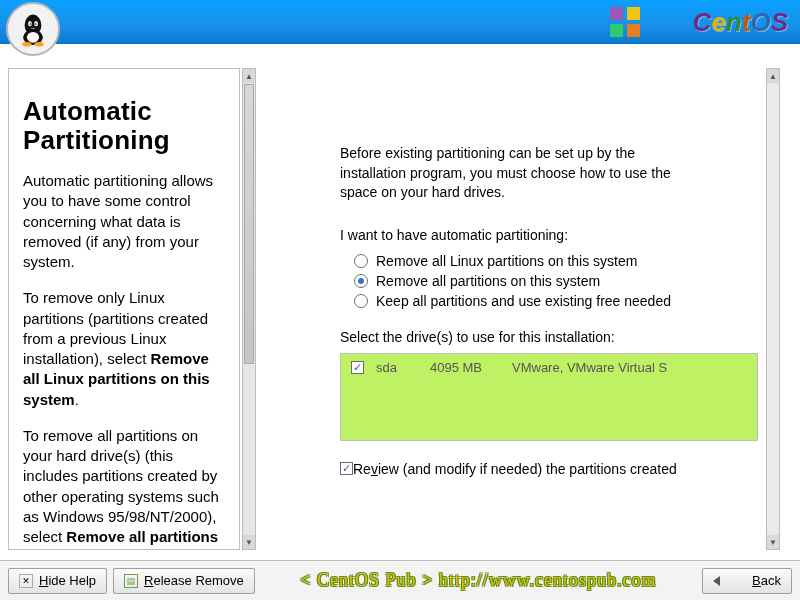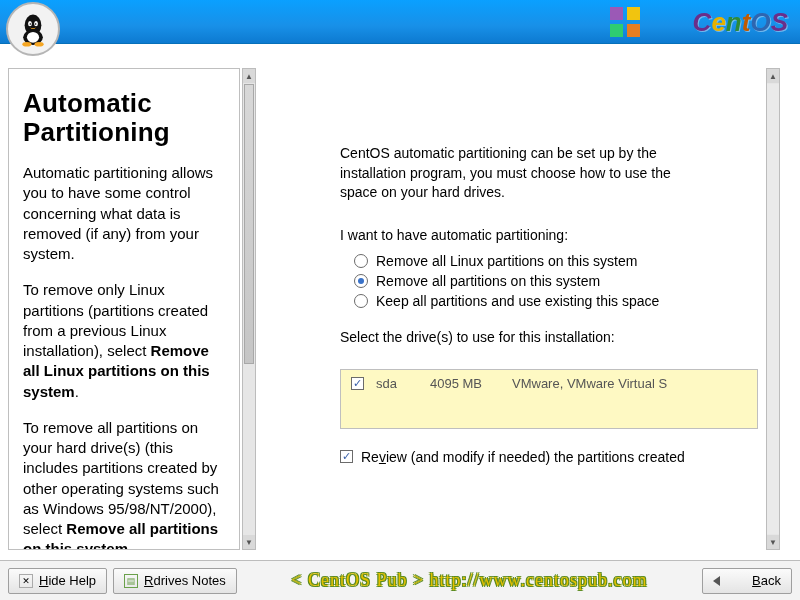--- a/index.html
+++ b/index.html
@@ -31,21 +31,21 @@
   .header .logo .s { color:#6a2e8a; }
   .header .logo .txt { text-shadow:1px 1px 0 rgba(255,255,255,.4); }
 
   .body-area { position:absolute; top:44px; left:0; right:0; bottom:40px; }
   .help-area { position:absolute; left:8px; right:544px; top:24px; bottom:10px; }
   .help-card {
     position:absolute; left:0; top:0; right:16px; bottom:0;
     border:1px solid #bfbfbf; background:#fff; padding:12px 14px;
     overflow:hidden;
   }
-  .help-card h1 { margin:8px 0 16px 0; font-size:26px; font-weight:bold; line-height:1.12; letter-spacing:.2px; }
+  .help-card h1 { margin:16px 0 16px 0; font-size:26px; font-weight:bold; line-height:1.12; letter-spacing:.2px; }
   .help-card p { margin:0 0 16px 0; line-height:1.35; font-size:15px; }
   .help-card b { font-weight:bold; }
   .help-scroll {
     position:absolute; right:0; top:0; width:14px; bottom:0;
     background:#e6e6e6; border:1px solid #bcbcbc;
   }
   .help-scroll .arrow { height:14px; background:#d9d9d9; display:flex; align-items:center; justify-content:center; font-size:8px; color:#555; user-select:none; }
   .help-scroll .thumb { position:absolute; left:1px; right:1px; top:15px; height:280px; background:linear-gradient(#d8d8d8,#c5c5c5); border:1px solid #a8a8a8; }
 
   .main-area { position:absolute; left:288px; right:20px; top:24px; bottom:10px; }
@@ -59,29 +59,29 @@
   .intro { line-height:1.4; margin-bottom:24px; max-width:360px; }
   .label-row { margin:6px 0 10px; }
   .radio-group { margin-left:14px; margin-bottom:20px;}
   .radio-row { display:flex; align-items:center; margin:4px 0; cursor:pointer; }
   .radio {
     width:14px; height:14px; border:1px solid #6b6b6b; border-radius:50%; margin-right:8px;
     display:flex; align-items:center; justify-content:center; background:#fff;
   }
   .radio.sel::after { content:""; width:6px; height:6px; border-radius:50%; background:#3a72c8; }
   .drive-list {
-    border:1px solid #bfbfbf; height:60px; background:#fef9c3; margin-top:24px; margin-bottom:20px;
+    border:1px solid #bfbfbf; height:88px; background:#bef264; margin-top:8px; margin-bottom:20px;
   }
   .drive-row { display:flex; align-items:center; gap:12px; padding:6px 10px; color:#555; font-size:13px;}
   .cbox {
     width:13px; height:13px; border:1px solid #6b6b6b; background:#fff;
     display:flex; align-items:center; justify-content:center; font-size:11px; color:#3a60a8;
   }
   .cbox.ck::after { content:"✓"; line-height:1; }
-  .review-row { display:flex; align-items:center; gap:8px; }
+  .review-row { display:flex; align-items:center; }
   .underline { text-decoration:underline; }
 
   .footer {
     position:absolute; left:0; right:0; bottom:0; height:40px;
     border-top:1px solid #bcbcbc; background:#f3f3f3;
     display:flex; align-items:center; padding:0 8px; gap:6px;
   }
   .btn {
     height:26px; border:1px solid #9f9f9f; background:linear-gradient(#fbfbfb,#e4e4e4);
     display:flex; align-items:center; padding:0 10px; font-size:13px; gap:6px; cursor:pointer;
@@ -143,35 +143,35 @@
     </div>
     <div class="help-scroll">
       <div class="arrow">▲</div>
       <div class="thumb"></div>
       <div class="arrow" style="position:absolute;bottom:0;left:0;right:0;">▼</div>
     </div>
   </div>
 
   <div class="main-area">
     <div class="main-content">
-      <div class="intro">CentOS automatic partitioning can be set up by the installation program, you must choose how to use the space on your hard drives.</div>
+      <div class="intro">Before existing partitioning can be set up by the installation program, you must choose how to use the space on your hard drives.</div>
 
       <div class="label-row">I want to have automatic partitioning:</div>
       <div class="radio-group">
         <div class="radio-row">
           <span class="radio"></span>
           <span>Remove all Linux partitions on this system</span>
         </div>
         <div class="radio-row">
           <span class="radio sel"></span>
           <span>Remove all partitions on this system</span>
         </div>
         <div class="radio-row">
           <span class="radio"></span>
-          <span>Keep all partitions and use existing this space</span>
+          <span>Keep all partitions and use existing free needed</span>
         </div>
       </div>
 
       <div>Select the drive(s) to use for this installation:</div>
       <div class="drive-list">
         <div class="drive-row">
           <span class="cbox ck"></span>
           <span style="width:42px">sda</span>
           <span style="width:70px">4095 MB</span>
           <span>VMware, VMware Virtual S</span>
@@ -193,21 +193,21 @@
   </div>
 </div>
 
 <div class="footer">
   <div class="btn">
     <span class="icon">✕</span>
     <span><span class="underline">H</span><span>ide Help</span></span>
   </div>
   <div class="btn">
     <span class="icon" style="border-color:#6aa04a;color:#6aa04a;">▤</span>
-    <span><span class="underline">R</span><span>drives Notes</span></span>
+    <span><span class="underline">R</span><span>elease Remove</span></span>
   </div>
   <div class="spacer">
     <span class="watermark">&lt; CentOS Pub &gt;  http://www.centospub.com</span>
   </div>
   <div class="btn nav-btn">
     <span class="tri l"></span>
     <span><span class="underline">B</span><span>ack</span></span>
   </div>
 </div>
 

